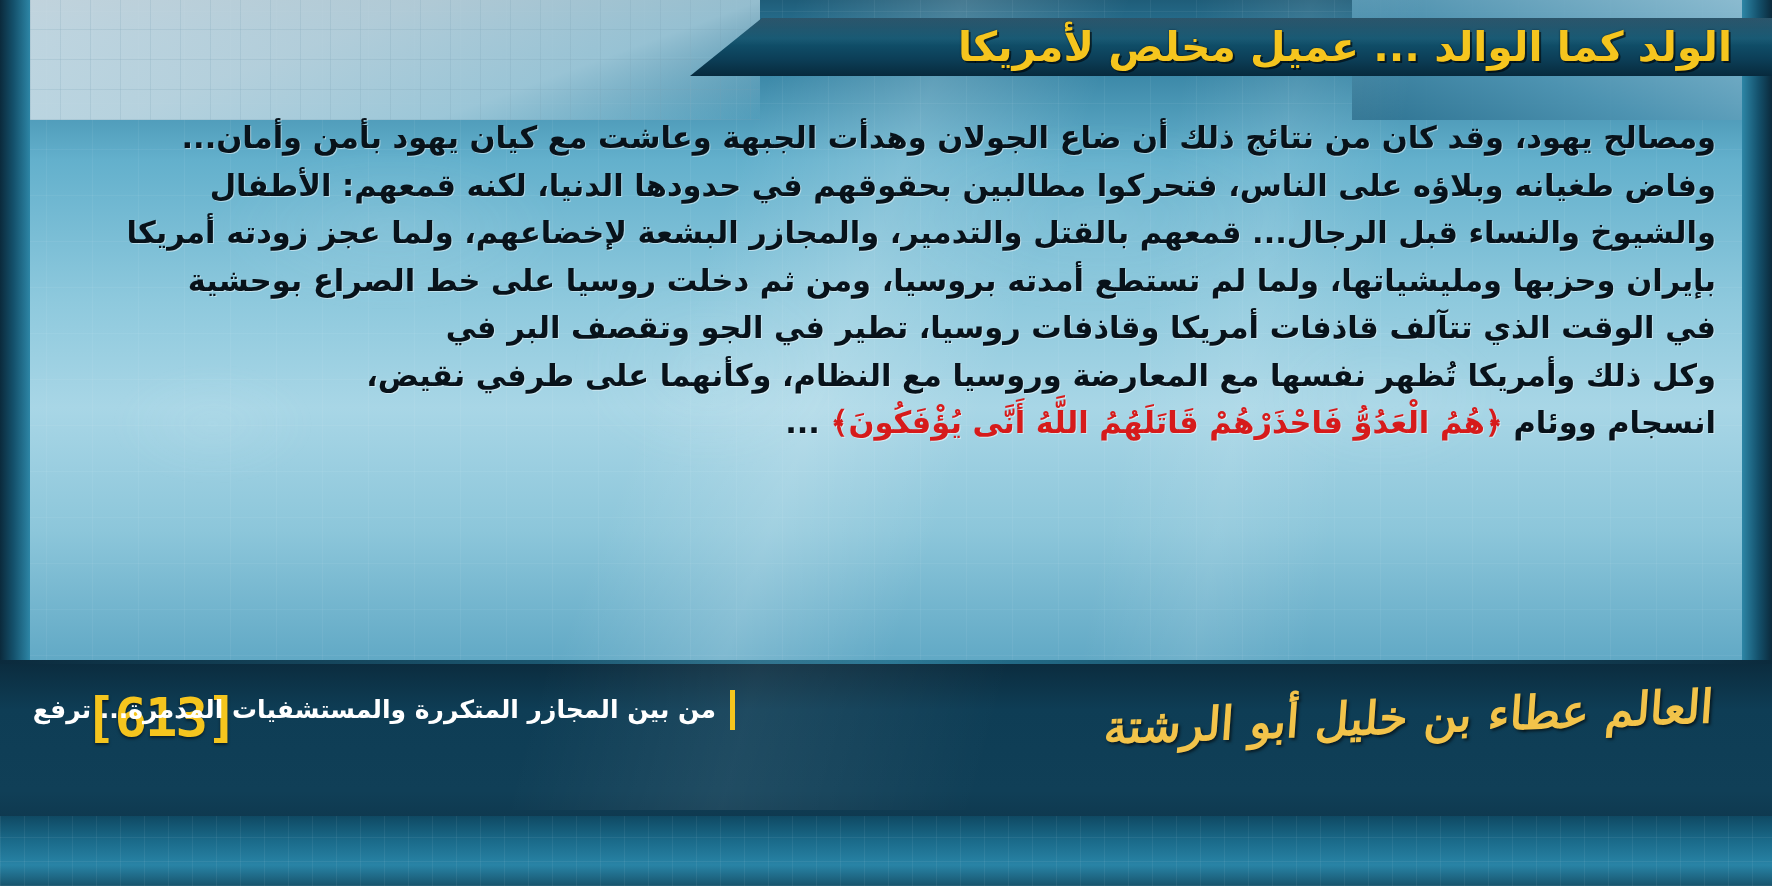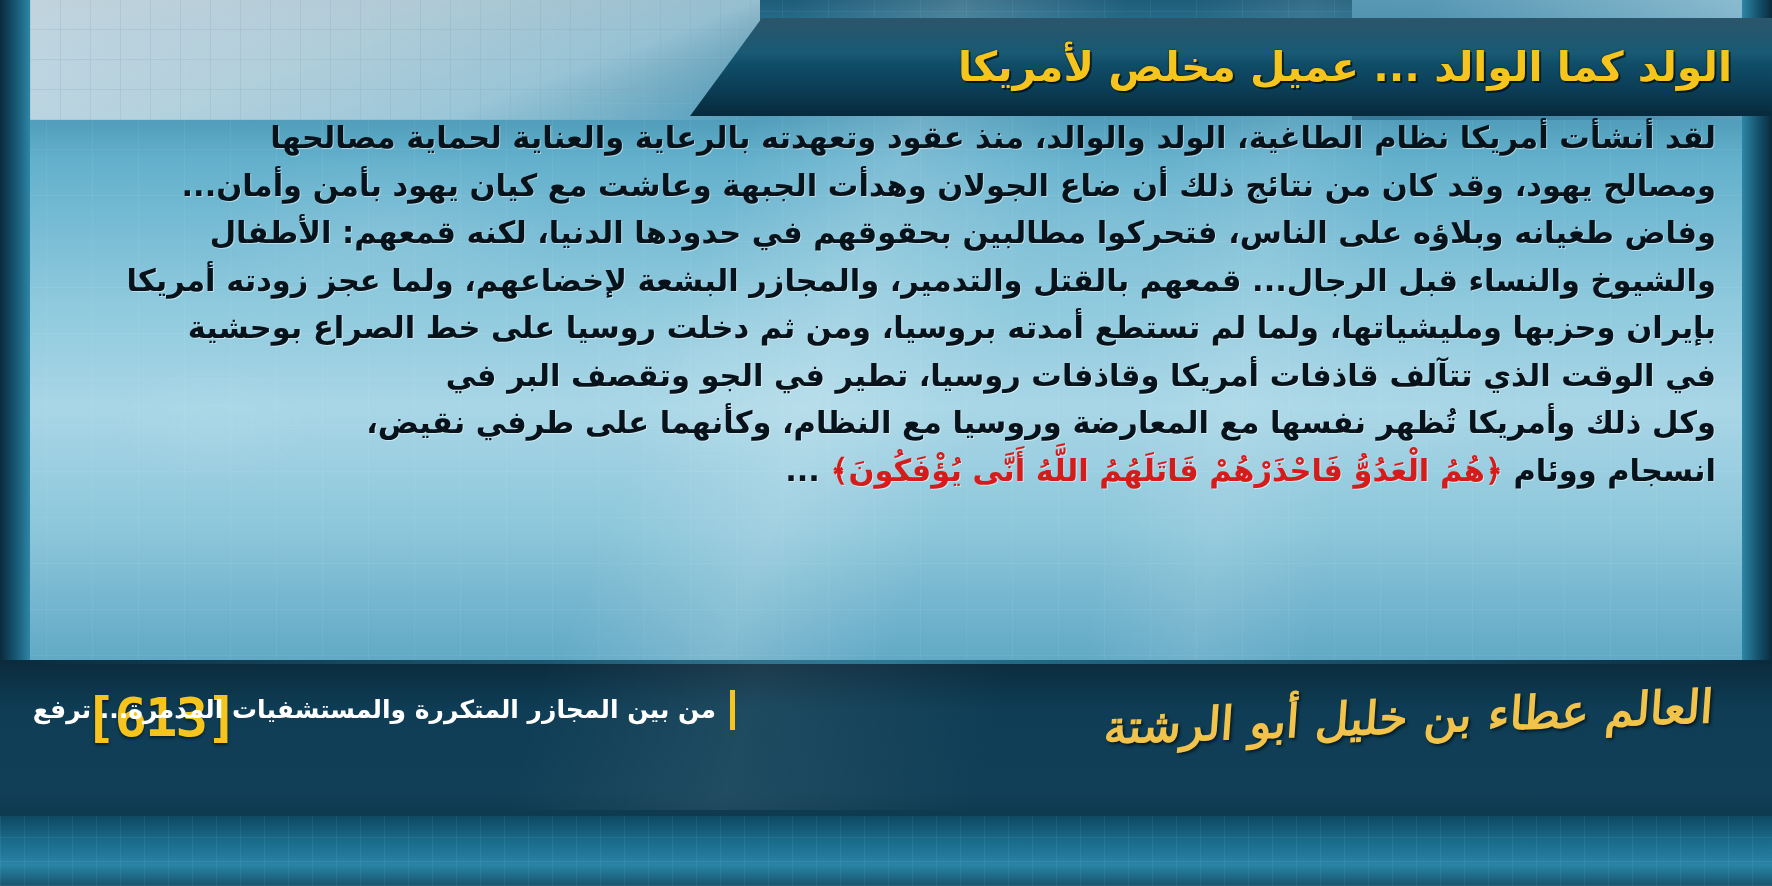--- a/index.html
+++ b/index.html
@@ -73,21 +73,21 @@
     pointer-events:none;
   }
   .frame-l,.frame-r{
     position:absolute;top:0;bottom:0;width:30px;
   }
   .frame-l{left:0;background:linear-gradient(90deg,#0b2a3c 0%,#14516c 45%,#2d86a6 100%);}
   .frame-r{right:0;background:linear-gradient(270deg,#0b2a3c 0%,#14516c 45%,#2d86a6 100%);}
 
   
   .title-wrap{
-    position:absolute;left:690px;top:18px;width:1082px;height:98px;
+    position:absolute;left:690px;top:18px;width:1082px;height:58px;
   }
   .title-shape{
     position:absolute;inset:0;
     background:linear-gradient(180deg,#0c3c55 0%,#11546f 35%,#0c3f58 70%,#072a3d 100%);
     clip-path:polygon(72px 0,100% 0,100% 100%,0 100%);
     box-shadow:0 3px 10px rgba(0,0,0,.45);
   }
   .title-shape:after{
     content:"";position:absolute;inset:0;
     background:linear-gradient(180deg,rgba(255,255,255,.13),rgba(255,255,255,0) 48%);
@@ -257,21 +257,20 @@
     <div class="frame-r"></div>
   </div>
 
   <div class="title-wrap">
     <div class="title-shape"></div>
     <div class="title-text">الولد كما الوالد ... عميل مخلص لأمريكا</div>
   </div>
 
   <div class="body-panel">
     <div class="body-text">
-      <p>لقد أنشأت أمريكا نظام الطاغية، الولد والوالد، منذ عقود وتعهدته بالرعاية والعناية لحماية مصالحها</p>
       <p>ومصالح يهود، وقد كان من نتائج ذلك أن ضاع الجولان وهدأت الجبهة وعاشت مع كيان يهود بأمن وأمان...</p>
       <p>وفاض طغيانه وبلاؤه على الناس، فتحركوا مطالبين بحقوقهم في حدودها الدنيا، لكنه قمعهم: الأطفال</p>
       <p>والشيوخ والنساء قبل الرجال... قمعهم بالقتل والتدمير، والمجازر البشعة لإخضاعهم، ولما عجز زودته أمريكا</p>
       <p>بإيران وحزبها ومليشياتها، ولما لم تستطع أمدته بروسيا، ومن ثم دخلت روسيا على خط الصراع بوحشية</p>
       <p>في الوقت الذي تتآلف قاذفات أمريكا وقاذفات روسيا، تطير في الجو وتقصف البر في</p>
       <p>وكل ذلك وأمريكا تُظهر نفسها مع المعارضة وروسيا مع النظام، وكأنهما على طرفي نقيض،</p>
       <p>
         <span>انسجام ووئام </span><span class="verse">﴿هُمُ الْعَدُوُّ فَاحْذَرْهُمْ قَاتَلَهُمُ اللَّهُ أَنَّى يُؤْفَكُونَ﴾</span><span> ...</span>
       </p>
     </div>

